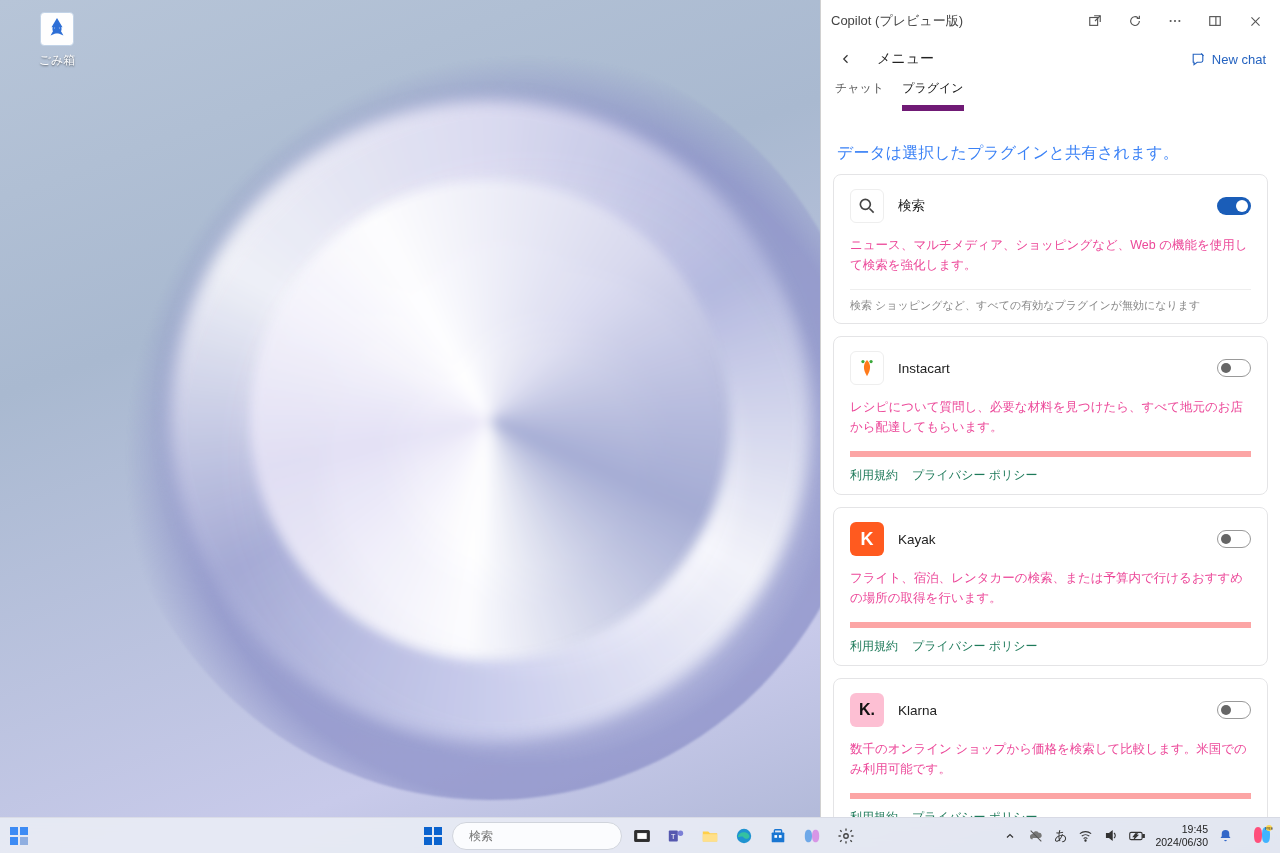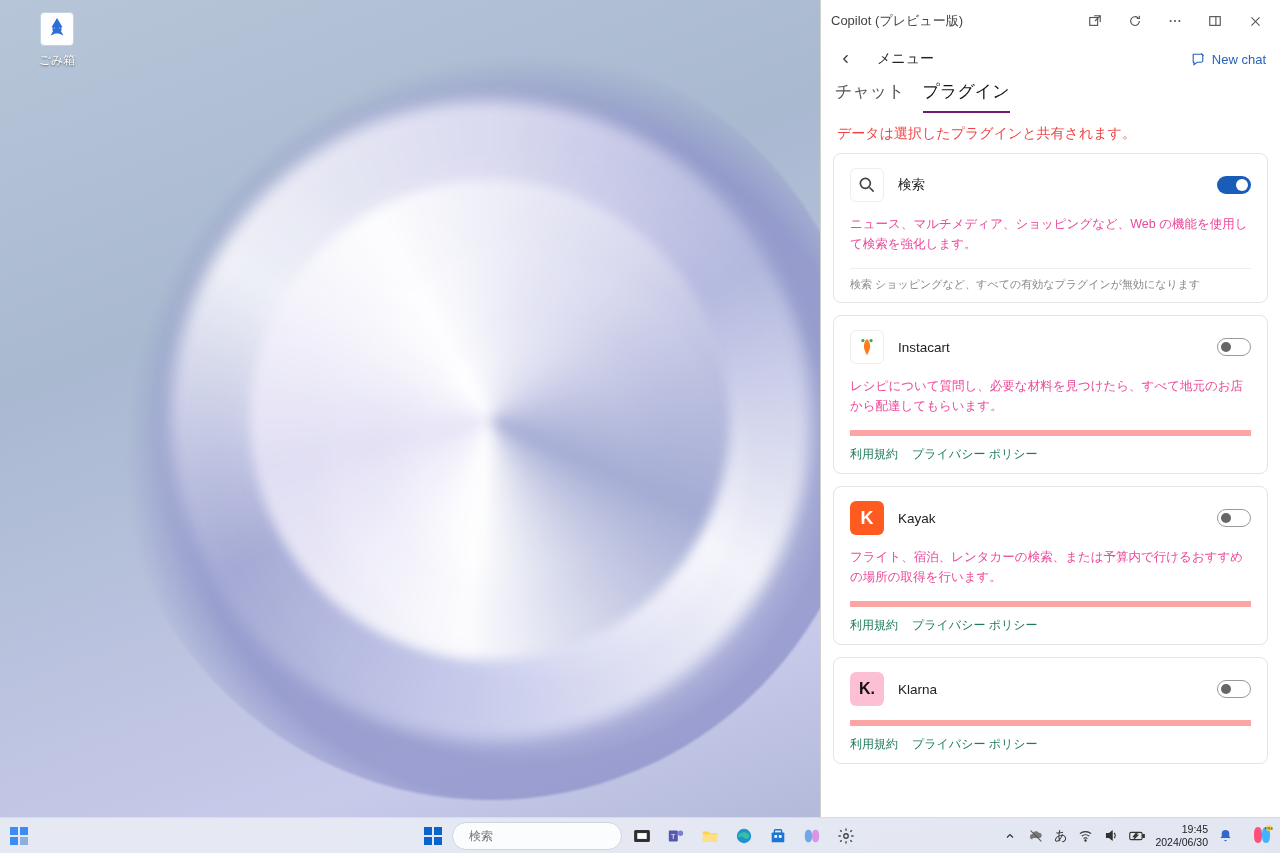--- a/index.html
+++ b/index.html
@@ -37,28 +37,28 @@
 .tb-btn { width: 30px; height: 30px; display:flex; align-items:center; justify-content:center; border-radius:4px; cursor:pointer; color:#444; }
 
 .subhead { display:flex; align-items:center; padding: 6px 14px 10px; gap: 20px; }
 .subhead .back { width:22px; height:22px; display:flex;align-items:center;justify-content:center; cursor:pointer;}
 .subhead .menu-label { font-size: 14px; color:#222; }
 .subhead .spacer { flex:1; }
 .newchat { display:flex; align-items:center; gap:6px; color:#2563c0; font-size:13px; cursor:pointer;}
 .newchat .ic { width:16px; height:16px; }
 
 .tabs { display:flex; gap:18px; padding: 0 14px; border-bottom: none; }
-.tab { font-size:17px; padding-bottom:8px; color:#555; cursor:pointer; }
-.tab.active { color:#111; border-bottom: 2px solid #701a75; font-weight:500;}
+.tab { font-size:12px; padding-bottom:8px; color:#555; cursor:pointer; }
+.tab.active { color:#111; border-bottom: 6px solid #701a75; font-weight:500;}
 
 .panel-body { flex:1; overflow-y:auto; padding: 10px 12px 20px; position:relative;}
 .panel-body::-webkit-scrollbar { width: 10px; }
 .panel-body::-webkit-scrollbar-thumb { background:#c8c8c8; border-radius:5px; }
 .intro { font-size: 12.5px; color:#333; line-height: 1.6; padding: 2px 4px 6px; }
-.intro2 { font-size: 14px; color:#ef4444; padding: 2px 4px 10px; }
+.intro2 { font-size: 16px; color:#3b82f6; padding: 2px 4px 10px; margin-top: 20px; }
 
 .card { border:1px solid #e4e4e6; border-radius:8px; padding: 14px 16px 10px; margin-bottom: 12px; background:#fff; }
 .card-head { display:flex; align-items:center; gap:14px;}
 .plugin-icon { width:34px; height:34px; border-radius:6px; display:flex; align-items:center; justify-content:center; border:1px solid #eee; flex-shrink:0;}
 .plugin-name { font-size:13.5px; color:#222; flex:1; }
 .card-desc { font-size:12.5px; color:#ec4899; line-height:1.6; margin-top:12px; }
 .card-note { font-size:11px; color:#888; border-top:1px solid #eee; margin-top:14px; padding-top:8px; }
 .card-links { display:flex; gap:14px; border-top:6px solid #fca5a5; margin-top:14px; padding-top:10px;}
 .card-links a { font-size:12px; color:#1e7a5a; cursor:pointer; text-decoration:none;}
 
@@ -232,20 +232,21 @@
       </div>
 
       <div class="card">
         <div class="card-head">
           <div class="plugin-icon pi-klarna">K.</div>
           <div class="plugin-name">Klarna</div>
           <div class="toggle off">
               <div class="knob"></div>
             </div>
         </div>
+        <div class="card-desc">数千のオンライン ショップから価格を検索して比較します。米国でのみ利用可能です。</div>
         <div class="card-links">
           <a>利用規約</a>
           <a>プライバシー ポリシー</a>
         </div>
       </div>
 
     </div>
   </div>
 
   <div class="taskbar">

